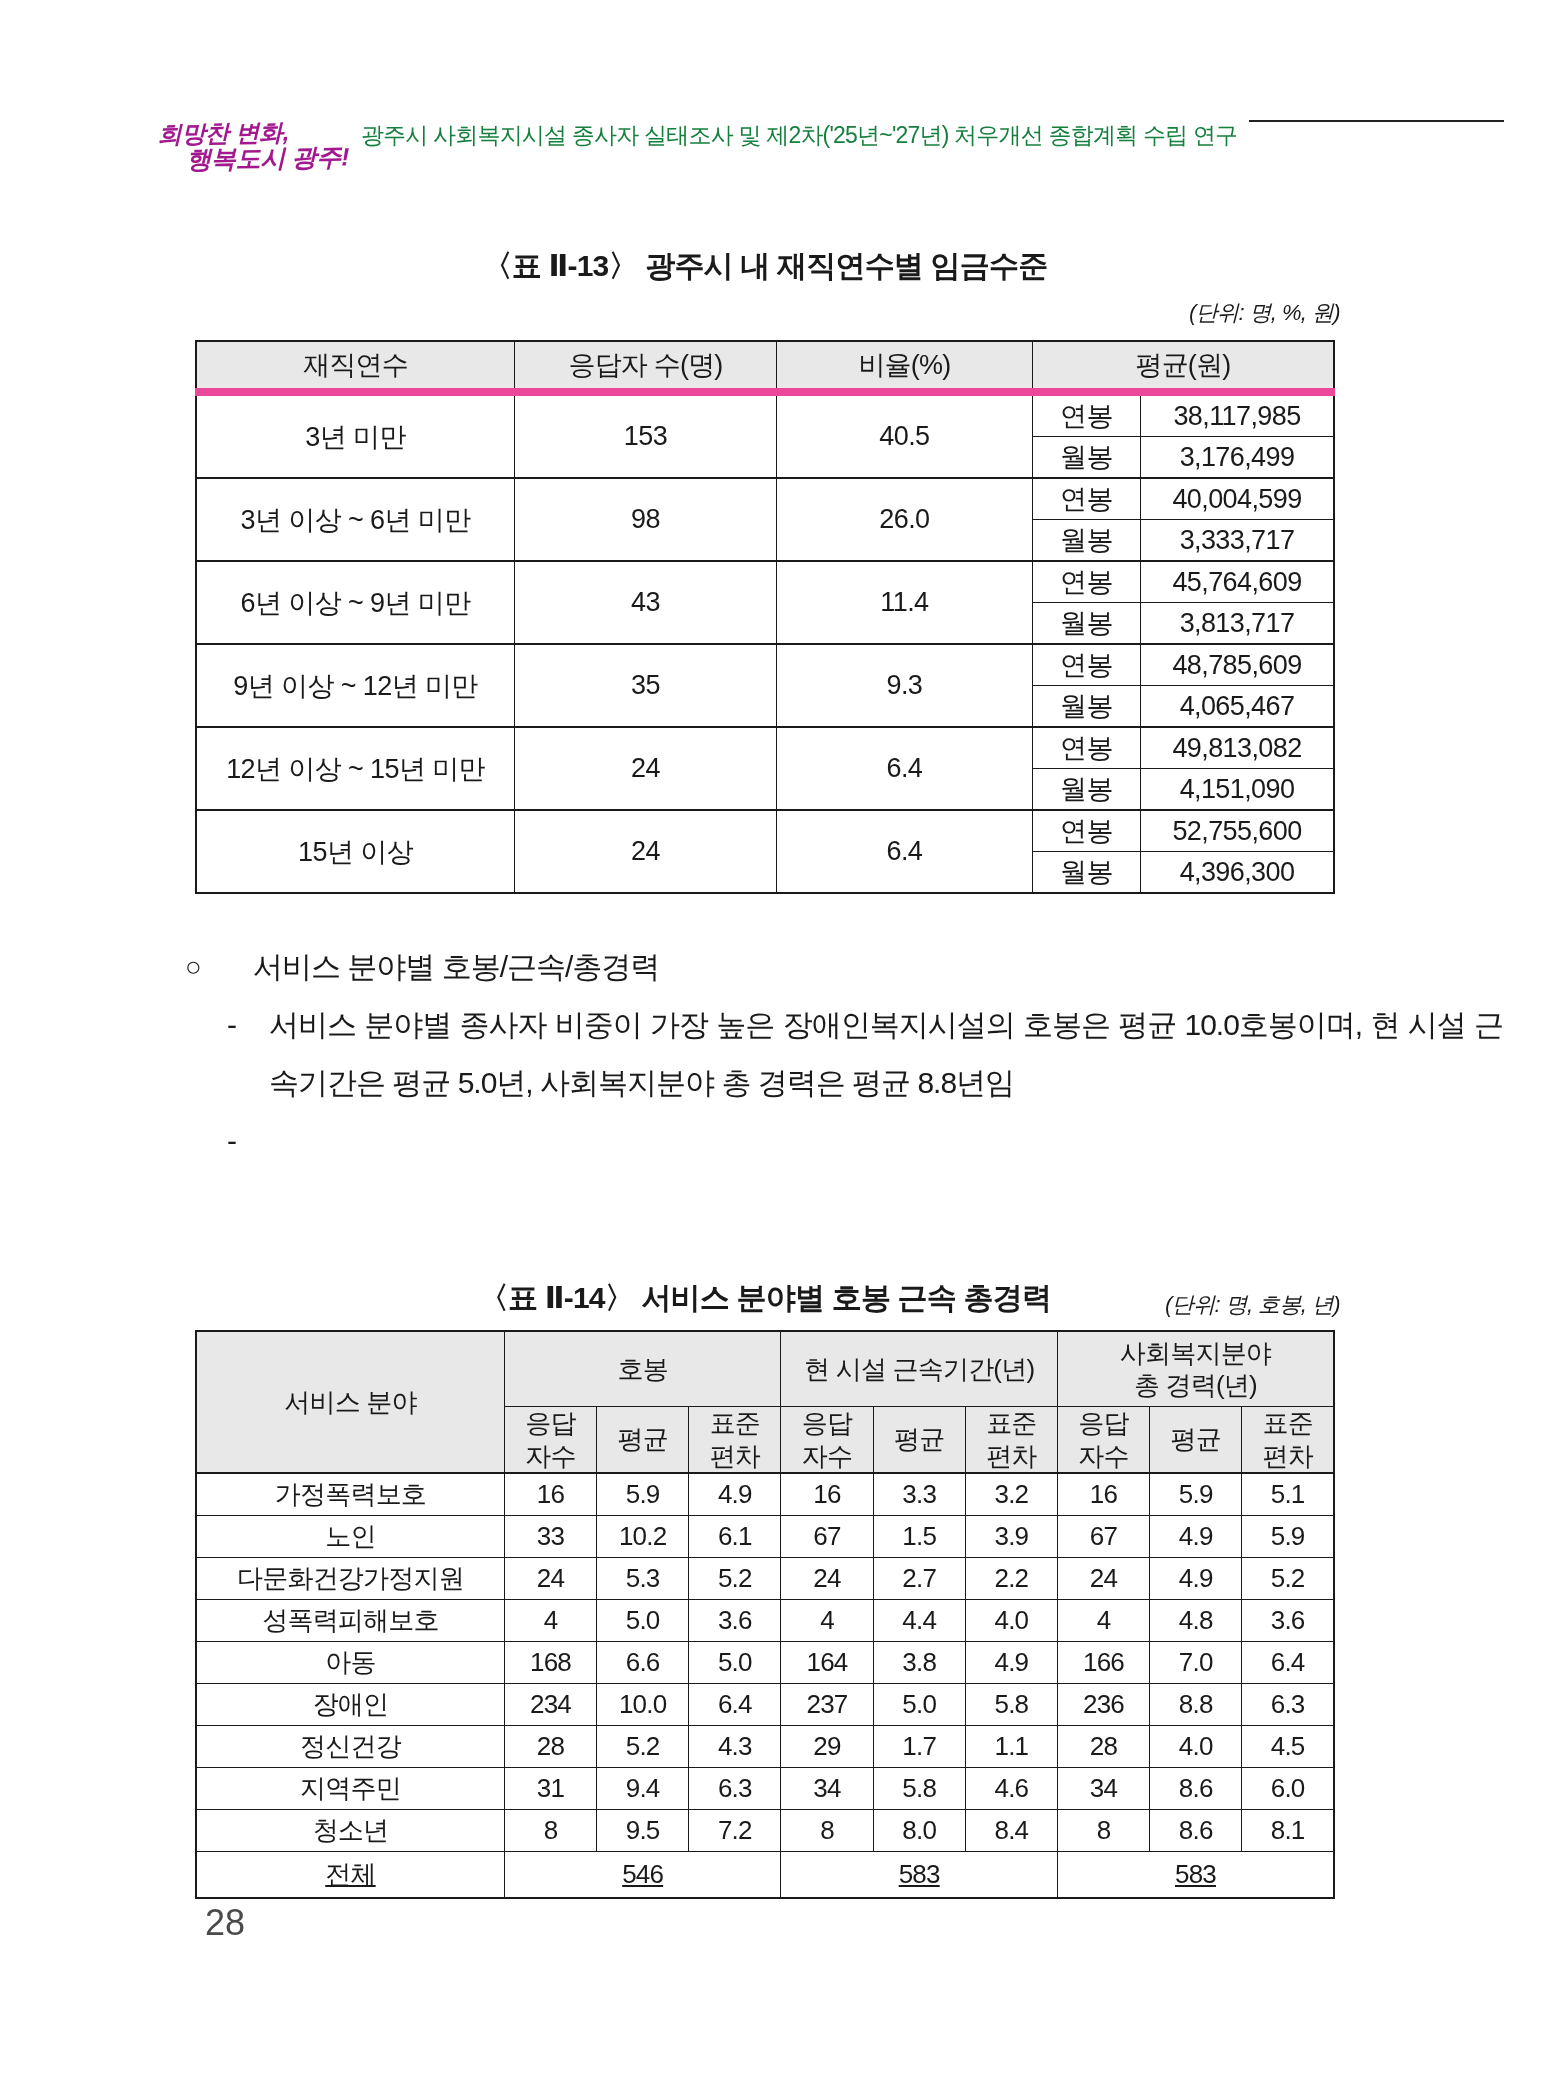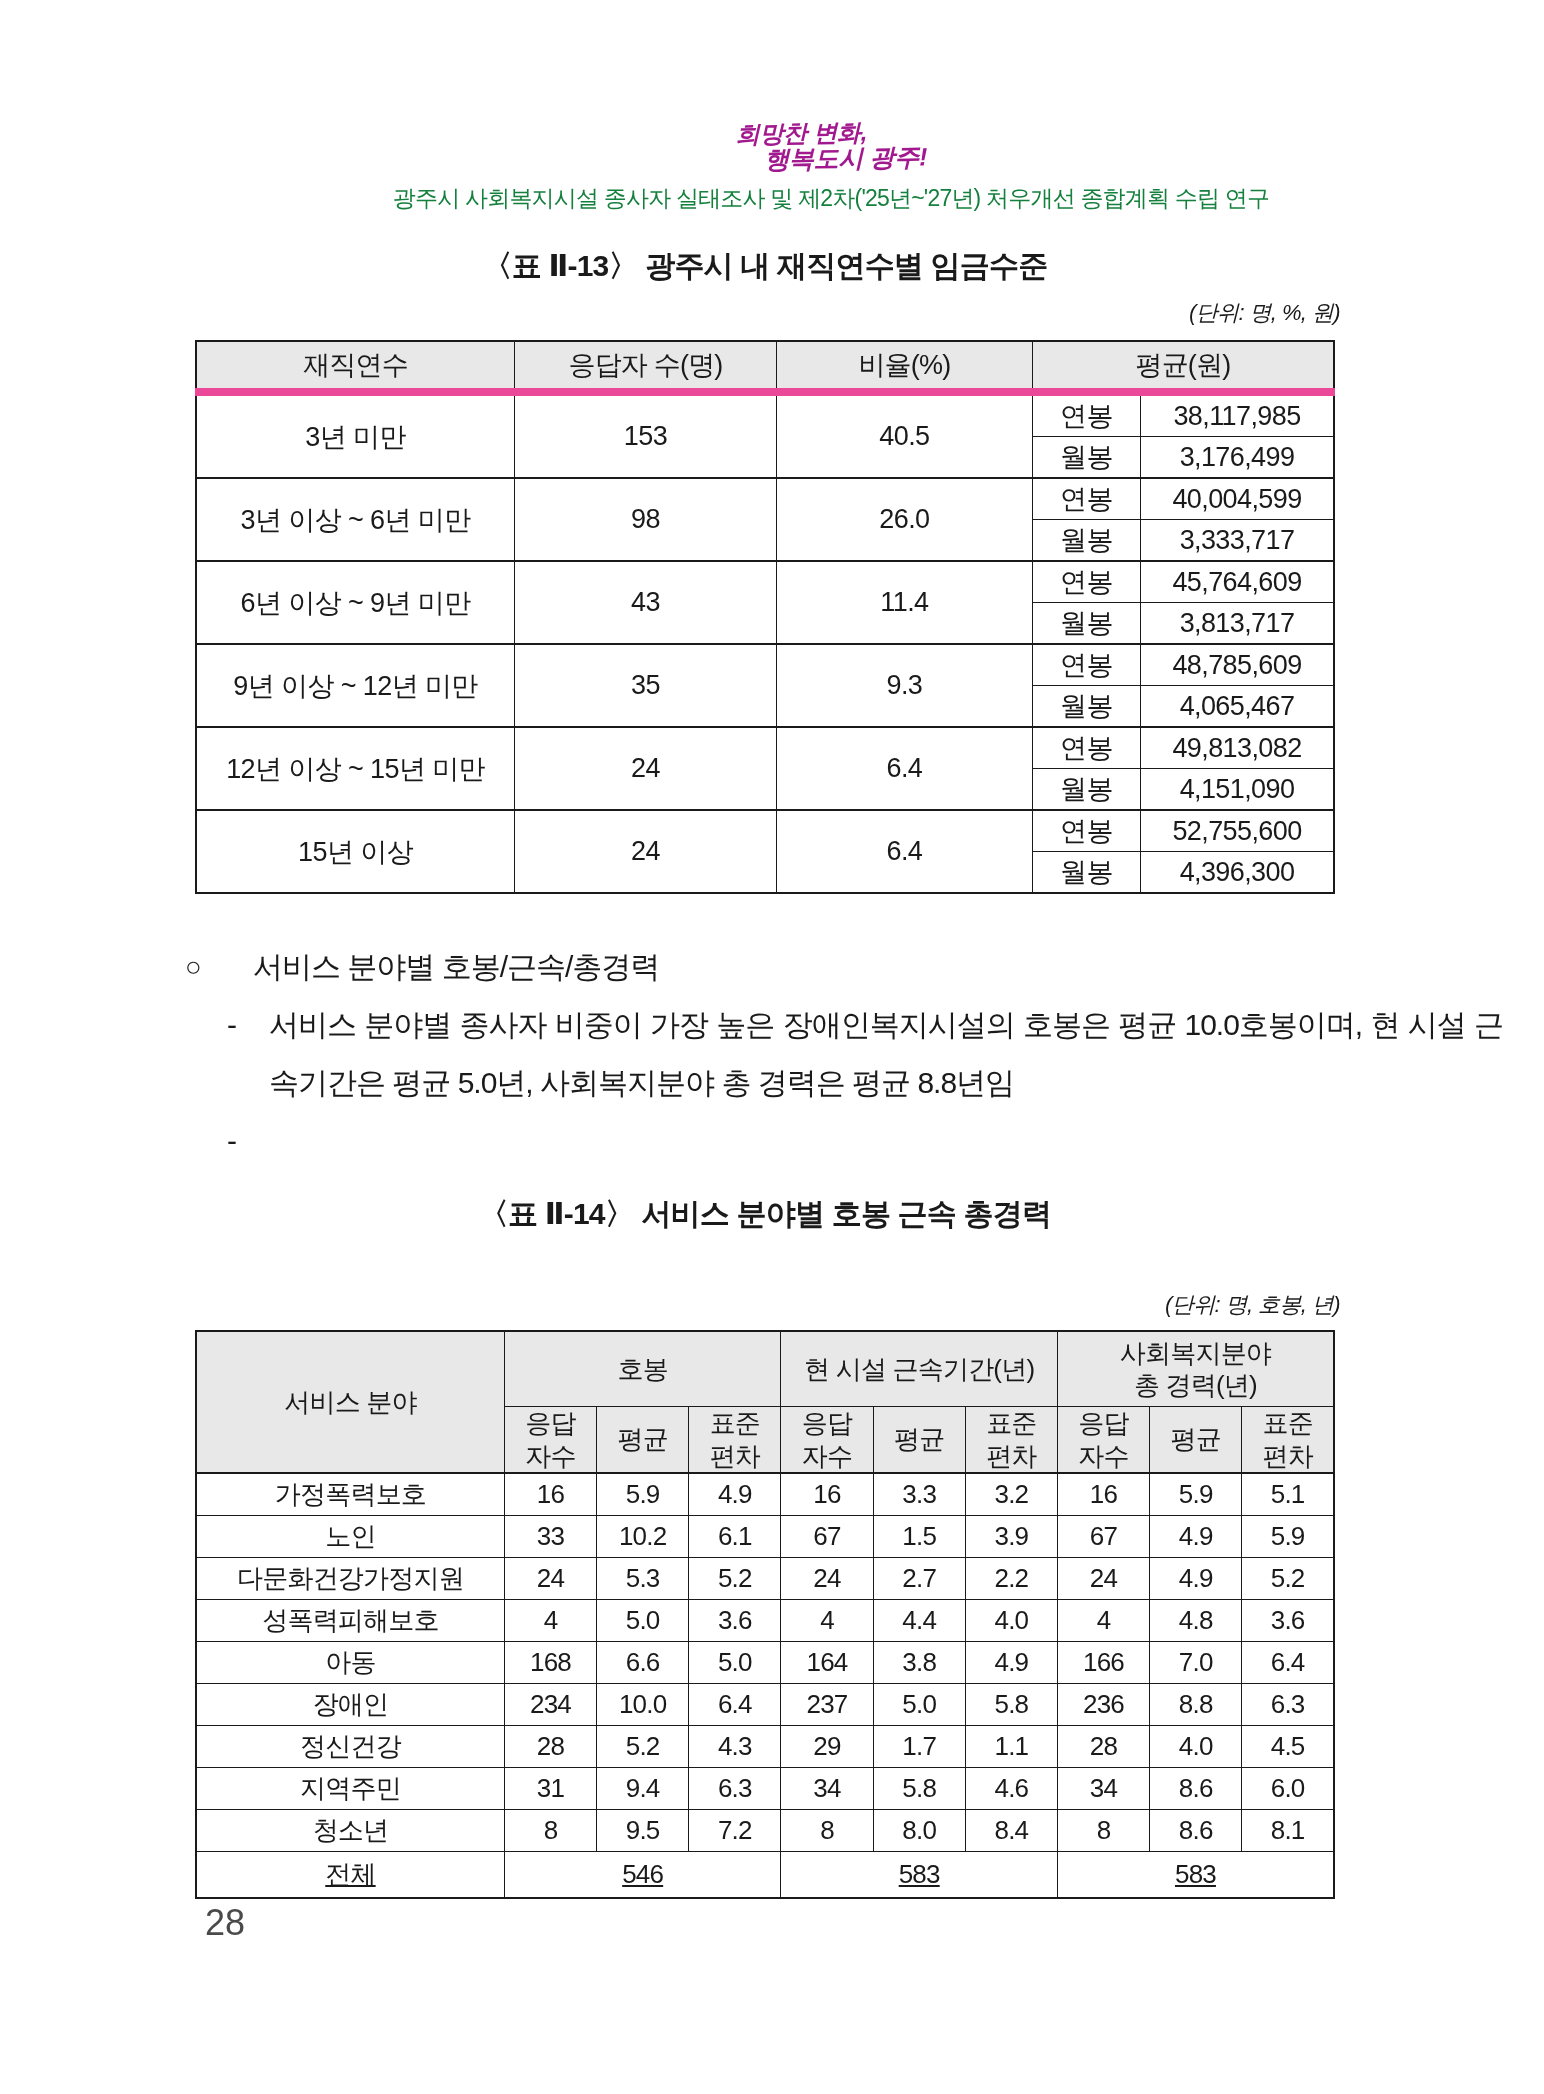--- a/index.html
+++ b/index.html
@@ -6,34 +6,34 @@
   body {
     width:1544px; height:2094px; position:relative; overflow:hidden;
     font-family:"Liberation Sans","DejaVu Sans",sans-serif;
     color:#1a1a1a; letter-spacing:-0.3px;
   }
   .page { position:absolute; inset:0; }
 
   
   .doc-header {
     position:absolute; top:120px; left:158px; right:40px;
-    display:flex; align-items:center; gap:12px;flex-direction:column;
+    display:flex; align-items:flex-start; gap:12px;
   }
   .logo { flex:0 0 auto; color:#a2198f; font-style:italic; font-weight:bold;
           line-height:1.05; transform:rotate(-1deg); }
   .logo .l1 { font-size:24px; display:block; }
   .logo .l2 { font-size:25px; display:block; margin-left:28px; }
   .doc-header .htitle { flex:0 0 auto; font-size:23px; color:#15803d; white-space:nowrap; letter-spacing:-0.8px; }
   .doc-header .hrule { flex:1 1 auto; height:0; border-top:2px solid #222; }
 
   
   .tbl-caption { position:absolute; left:195px; width:1140px; text-align:center;
                  font-size:30px; font-weight:700; letter-spacing:-0.8px; }
   .cap1 { top:246px; }
-  .cap2 { top:1194px; }
+  .cap2 { top:1278px; }
   .unit-note { position:absolute; left:195px; width:1145px; text-align:right;
                font-size:22px; letter-spacing:-0.6px;font-style:italic; }
   .unit1 { top:298px; }
   .unit2 { top:1290px; }
 
   
   table.doc-table { position:absolute; left:195px; width:1140px;
                     border-collapse:collapse; table-layout:fixed;
                     border:2px solid #1a1a1a; }
   .doc-table th, .doc-table td {

